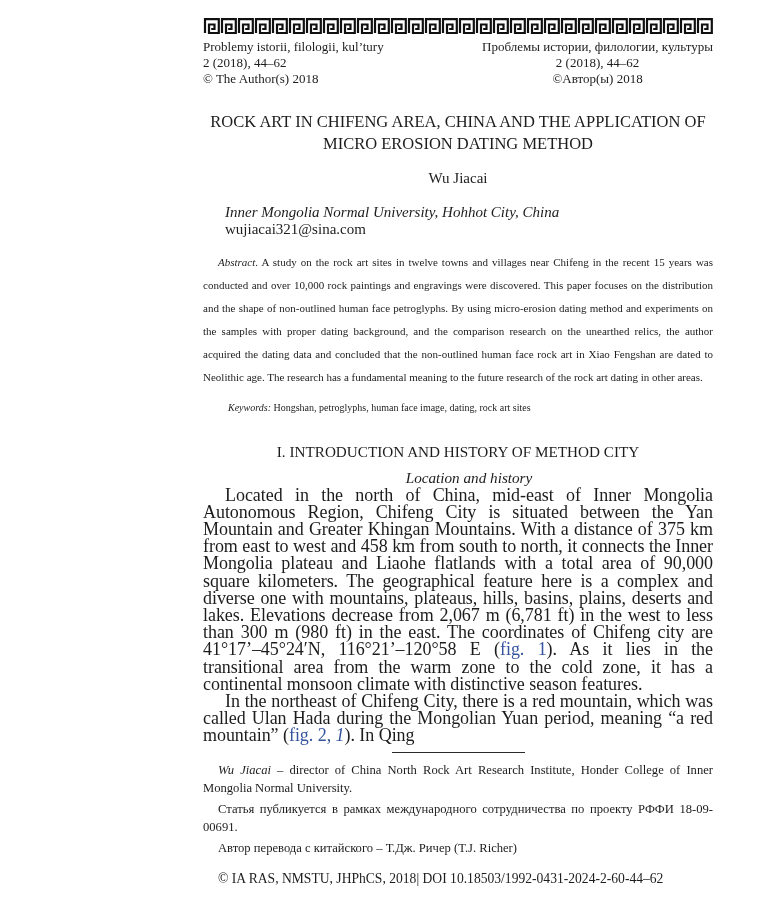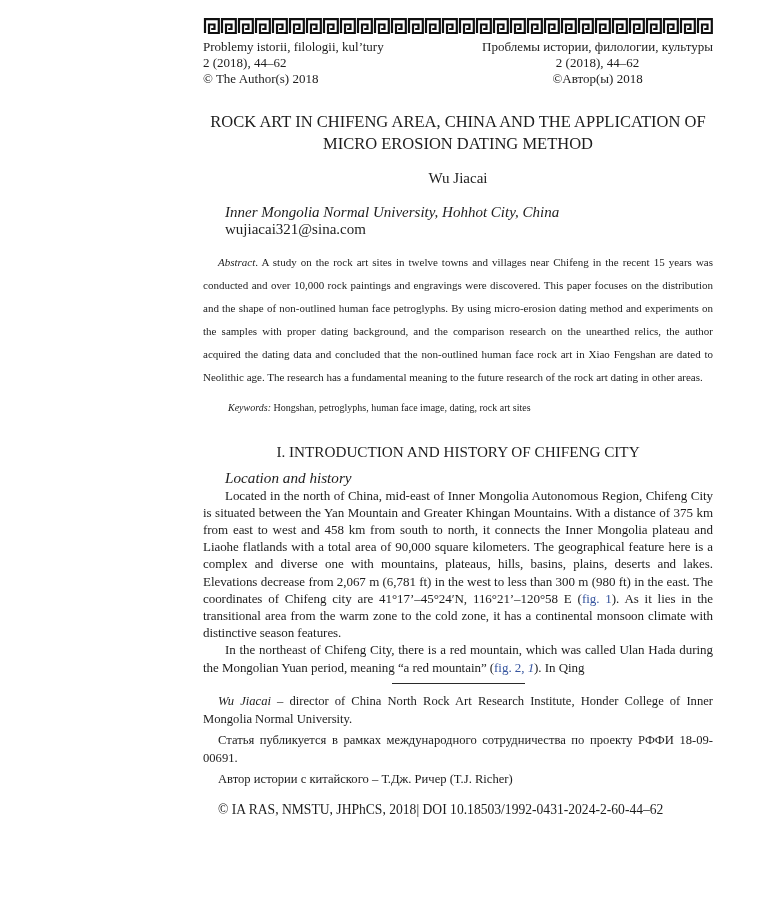--- a/index.html
+++ b/index.html
@@ -26,23 +26,23 @@
 
   .affil { margin-top: 17px; padding-left: 22px; font-size: 15px; line-height: 16.5px; }
 
   .abstract { margin: 14px 0 0 0; font-size: 11px; line-height: 23px;
               text-align: justify; text-indent: 15px; }
 
   .keywords { margin: 11px 0 0 0; font-size: 10px; line-height: 15.2px; padding-left: 25px; }
 
   .section { margin-top: 28px; text-align: center; font-size: 15.2px; line-height: 17.2px; }
 
-  .subsection { margin-top: 9px; padding-left: 22px; font-size: 15.2px; line-height: 17.2px; }
+  .subsection { margin-top: 9px; padding-left: 22px; font-size: 15.2px; line-height: 17.2px; text-align: center; }
 
-  .body-par { margin: 0; font-size: 13px; line-height: 17.2px;
+  .body-par { margin: 0; font-size: 18px; line-height: 17.2px;
               text-align: justify; text-indent: 22px; letter-spacing: -0.05px; }
 
   .fn-rule { margin-top: 7px; width: 133px; border: 0; border-top: 1.6px solid #2a2a2a; }
 
   .footnote { margin: 3px 0 0 0; font-size: 12.6px; line-height: 18px;
               text-align: justify; text-indent: 15px; }
 
   .imprint { margin: 14px 0 0 0; font-size: 13.6px; line-height: 16px; padding-left: 15px; }
 
   .italic { font-style: italic; }
@@ -86,30 +86,30 @@
 
     <div class="affil">
       <div class="italic">Inner Mongolia Normal University, Hohhot City, China</div>
       <div>wujiacai321@sina.com</div>
     </div>
 
     <p class="abstract"><span class="italic">Abstract</span><span>. A study on the rock art sites in twelve towns and villages near Chifeng in the recent 15 years was conducted and over 10,000 rock paintings and engravings were discovered. This paper focuses on the distribution and the shape of non-outlined human face petroglyphs. By using micro-erosion dating method and experiments on the samples with proper dating background, and the comparison research on the unearthed relics, the author acquired the dating data and concluded that the non-outlined human face rock art in Xiao Fengshan are dated to Neolithic age. The research has a fundamental meaning to the future research of the rock art dating in other areas.</span></p>
 
     <p class="keywords"><span class="italic">Keywords:</span><span> Hongshan, petroglyphs, human face image, dating, rock art sites</span></p>
 
-    <div class="section">I. INTRODUCTION AND HISTORY OF CHIFENG CITY</div>
+    <div class="section">I. INTRODUCTION AND HISTORY OF METHOD CITY</div>
 
     <div class="subsection italic">Location and history</div>
 
     <p class="body-par"><span>Located in the north of China, mid-east of Inner Mongolia Autonomous Region, Chifeng City is situated between the Yan Mountain and Greater Khingan Mountains. With a distance of 375 km from east to west and 458 km from south to north, it connects the Inner Mongolia plateau and Liaohe flatlands with a total area of 90,000 square kilometers. The geographical feature here is a complex and diverse one with mountains, plateaus, hills, basins, plains, deserts and lakes. Elevations decrease from 2,067 m (6,781 ft) in the west to less than 300 m (980 ft) in the east. The coordinates of Chifeng city are 41°17’–45°24′N, 116°21’–120°58 E (</span><span class="link">fig. 1</span><span>). As it lies in the transitional area from the warm zone to the cold zone, it has a continental monsoon climate with distinctive season features.</span></p>
 
     <p class="body-par"><span>In the northeast of Chifeng City, there is a red mountain, which was called Ulan Hada during the Mongolian Yuan period, meaning “a red mountain” (</span><span class="link">fig. 2, </span><span class="link italic">1</span><span>). In Qing</span></p>
 
     <hr class="fn-rule">
 
     <p class="footnote"><span class="italic">Wu Jiacai</span><span> – director of China North Rock Art Research Institute, Honder College of Inner Mongolia Normal University.</span></p>
     <p class="footnote"><span>Статья публикуется в рамках международного сотрудничества по проекту РФФИ 18-09-00691.</span></p>
-    <p class="footnote"><span>Автор истории с китайского – Т.Дж. Ричер (T.J. Richer)</span></p>
+    <p class="footnote"><span>Автор перевода с китайского – Т.Дж. Ричер (T.J. Richer)</span></p>
 
     <p class="imprint">© IA RAS, NMSTU, JHPhCS, 2018| DOI 10.18503/1992-0431-2024-2-60-44–62</p>
 
   </div>
 </div>
 
 </body></html>

